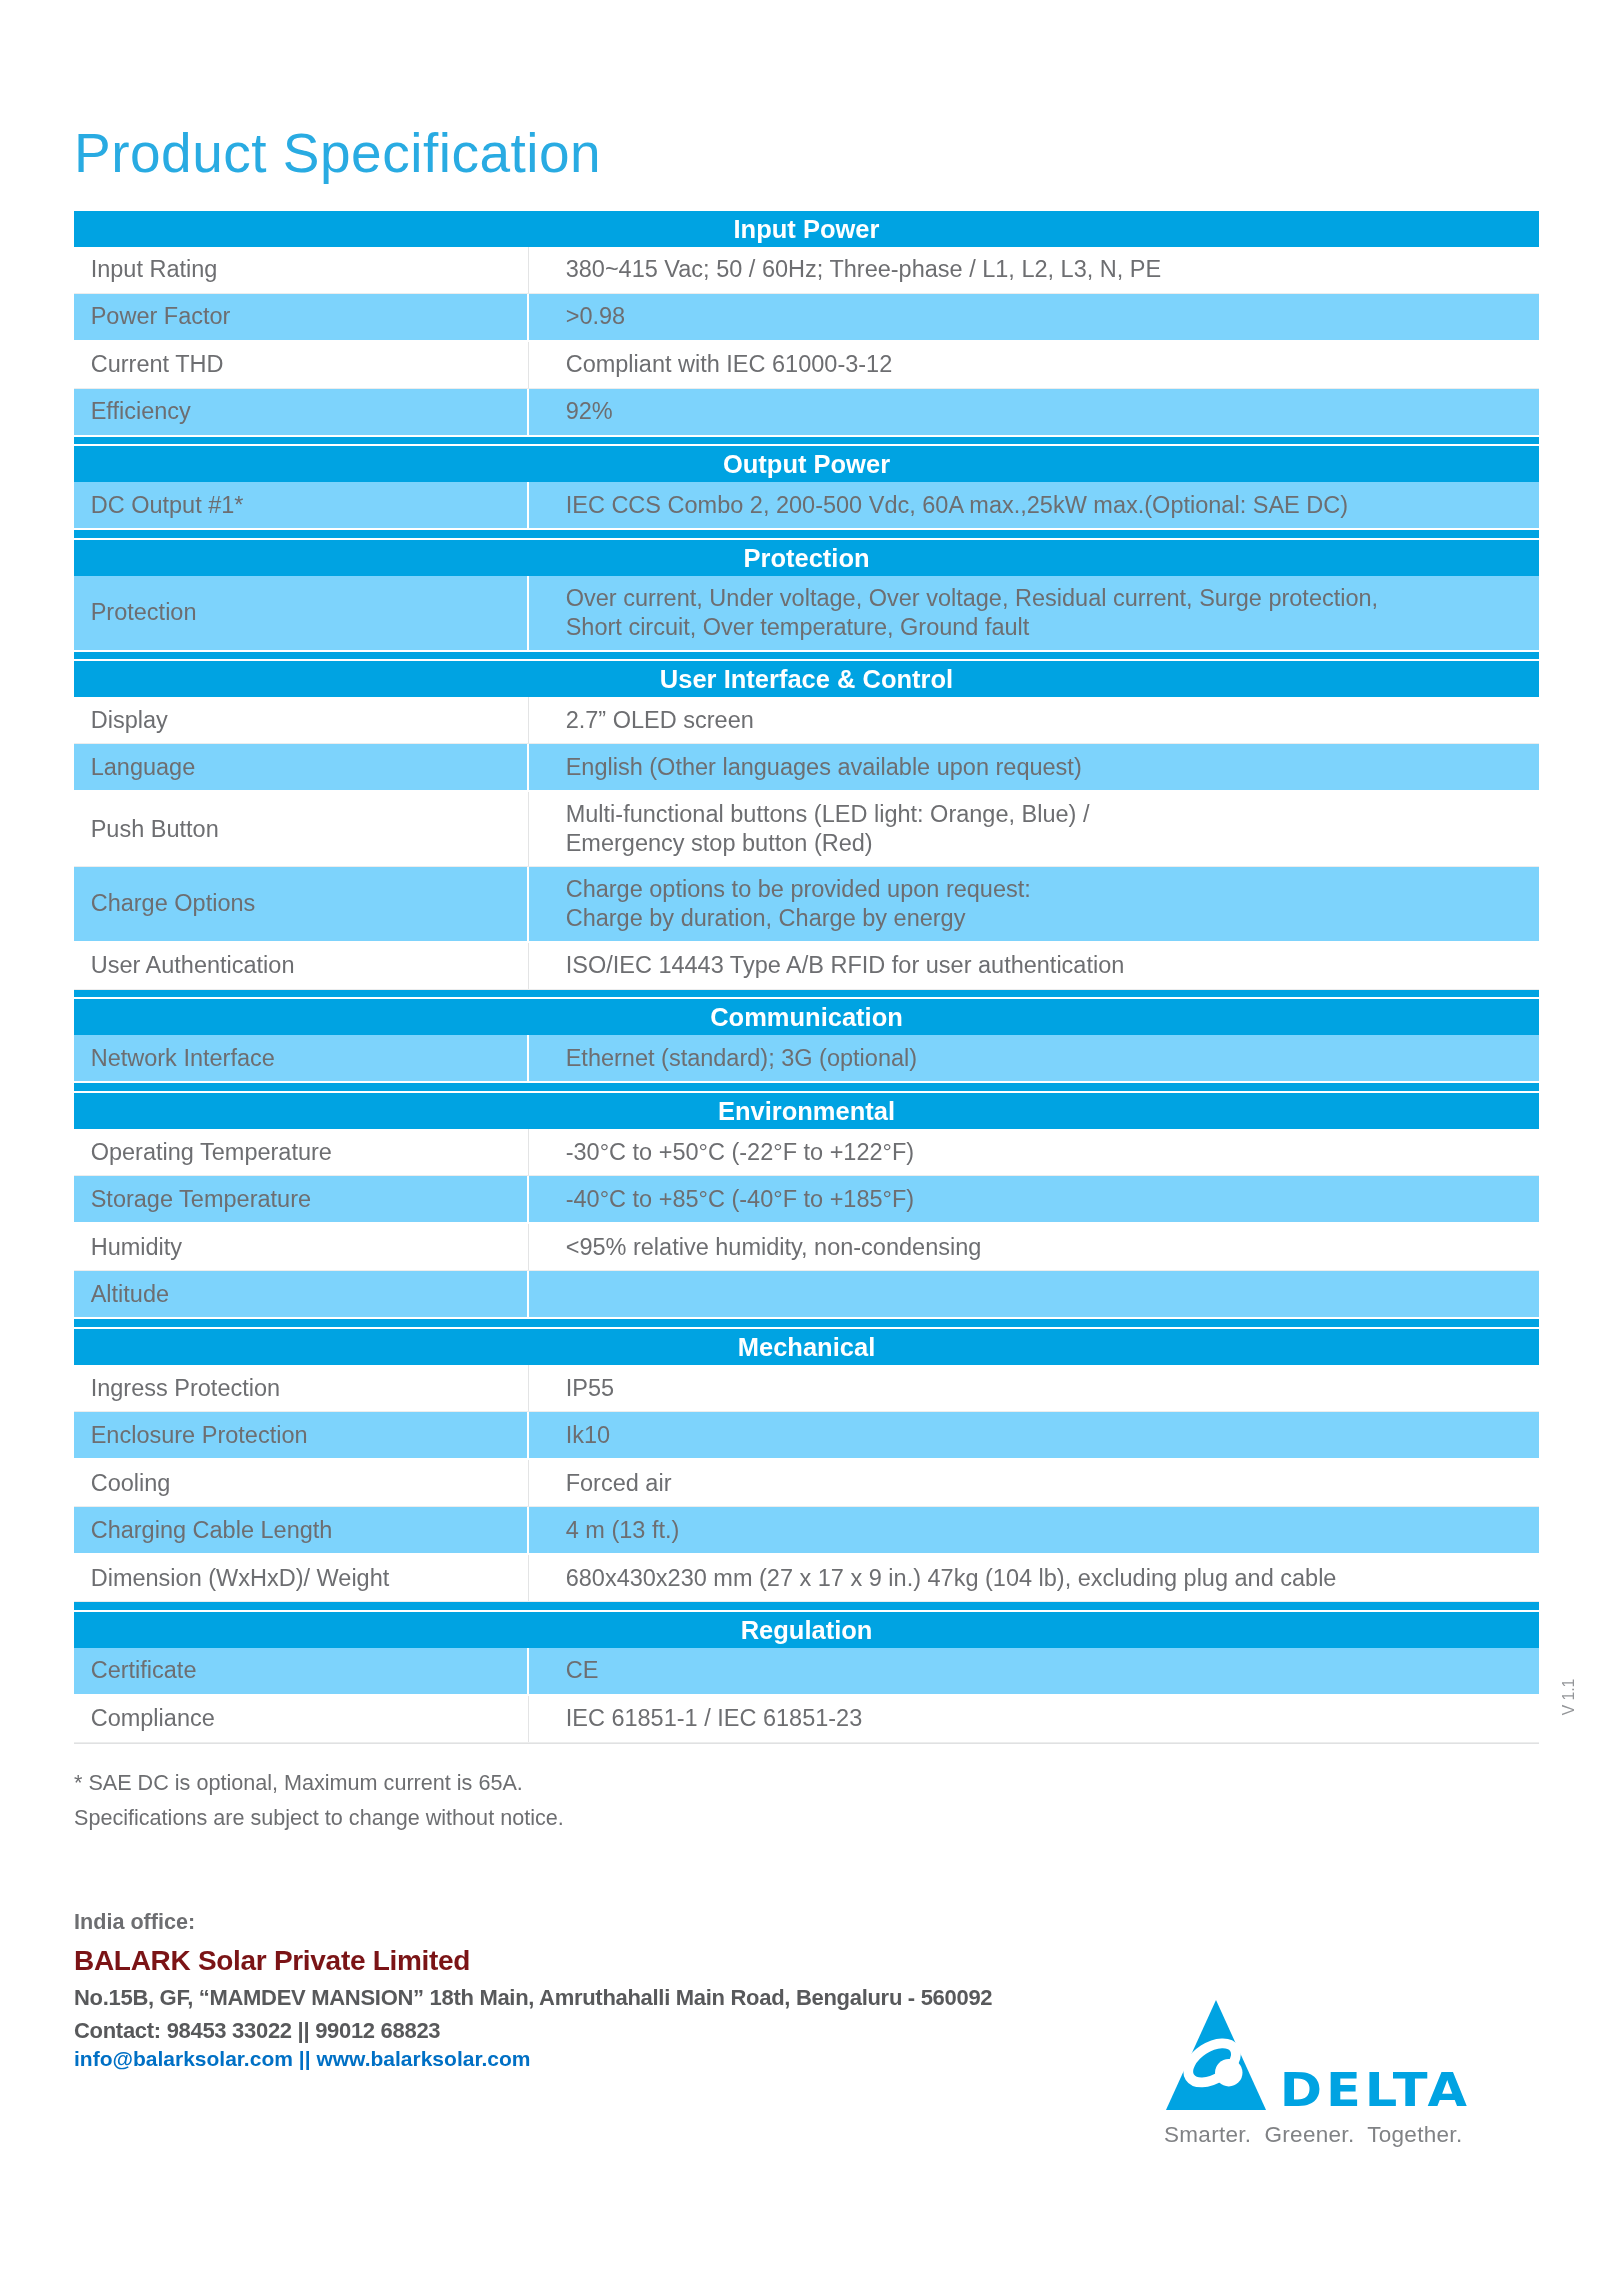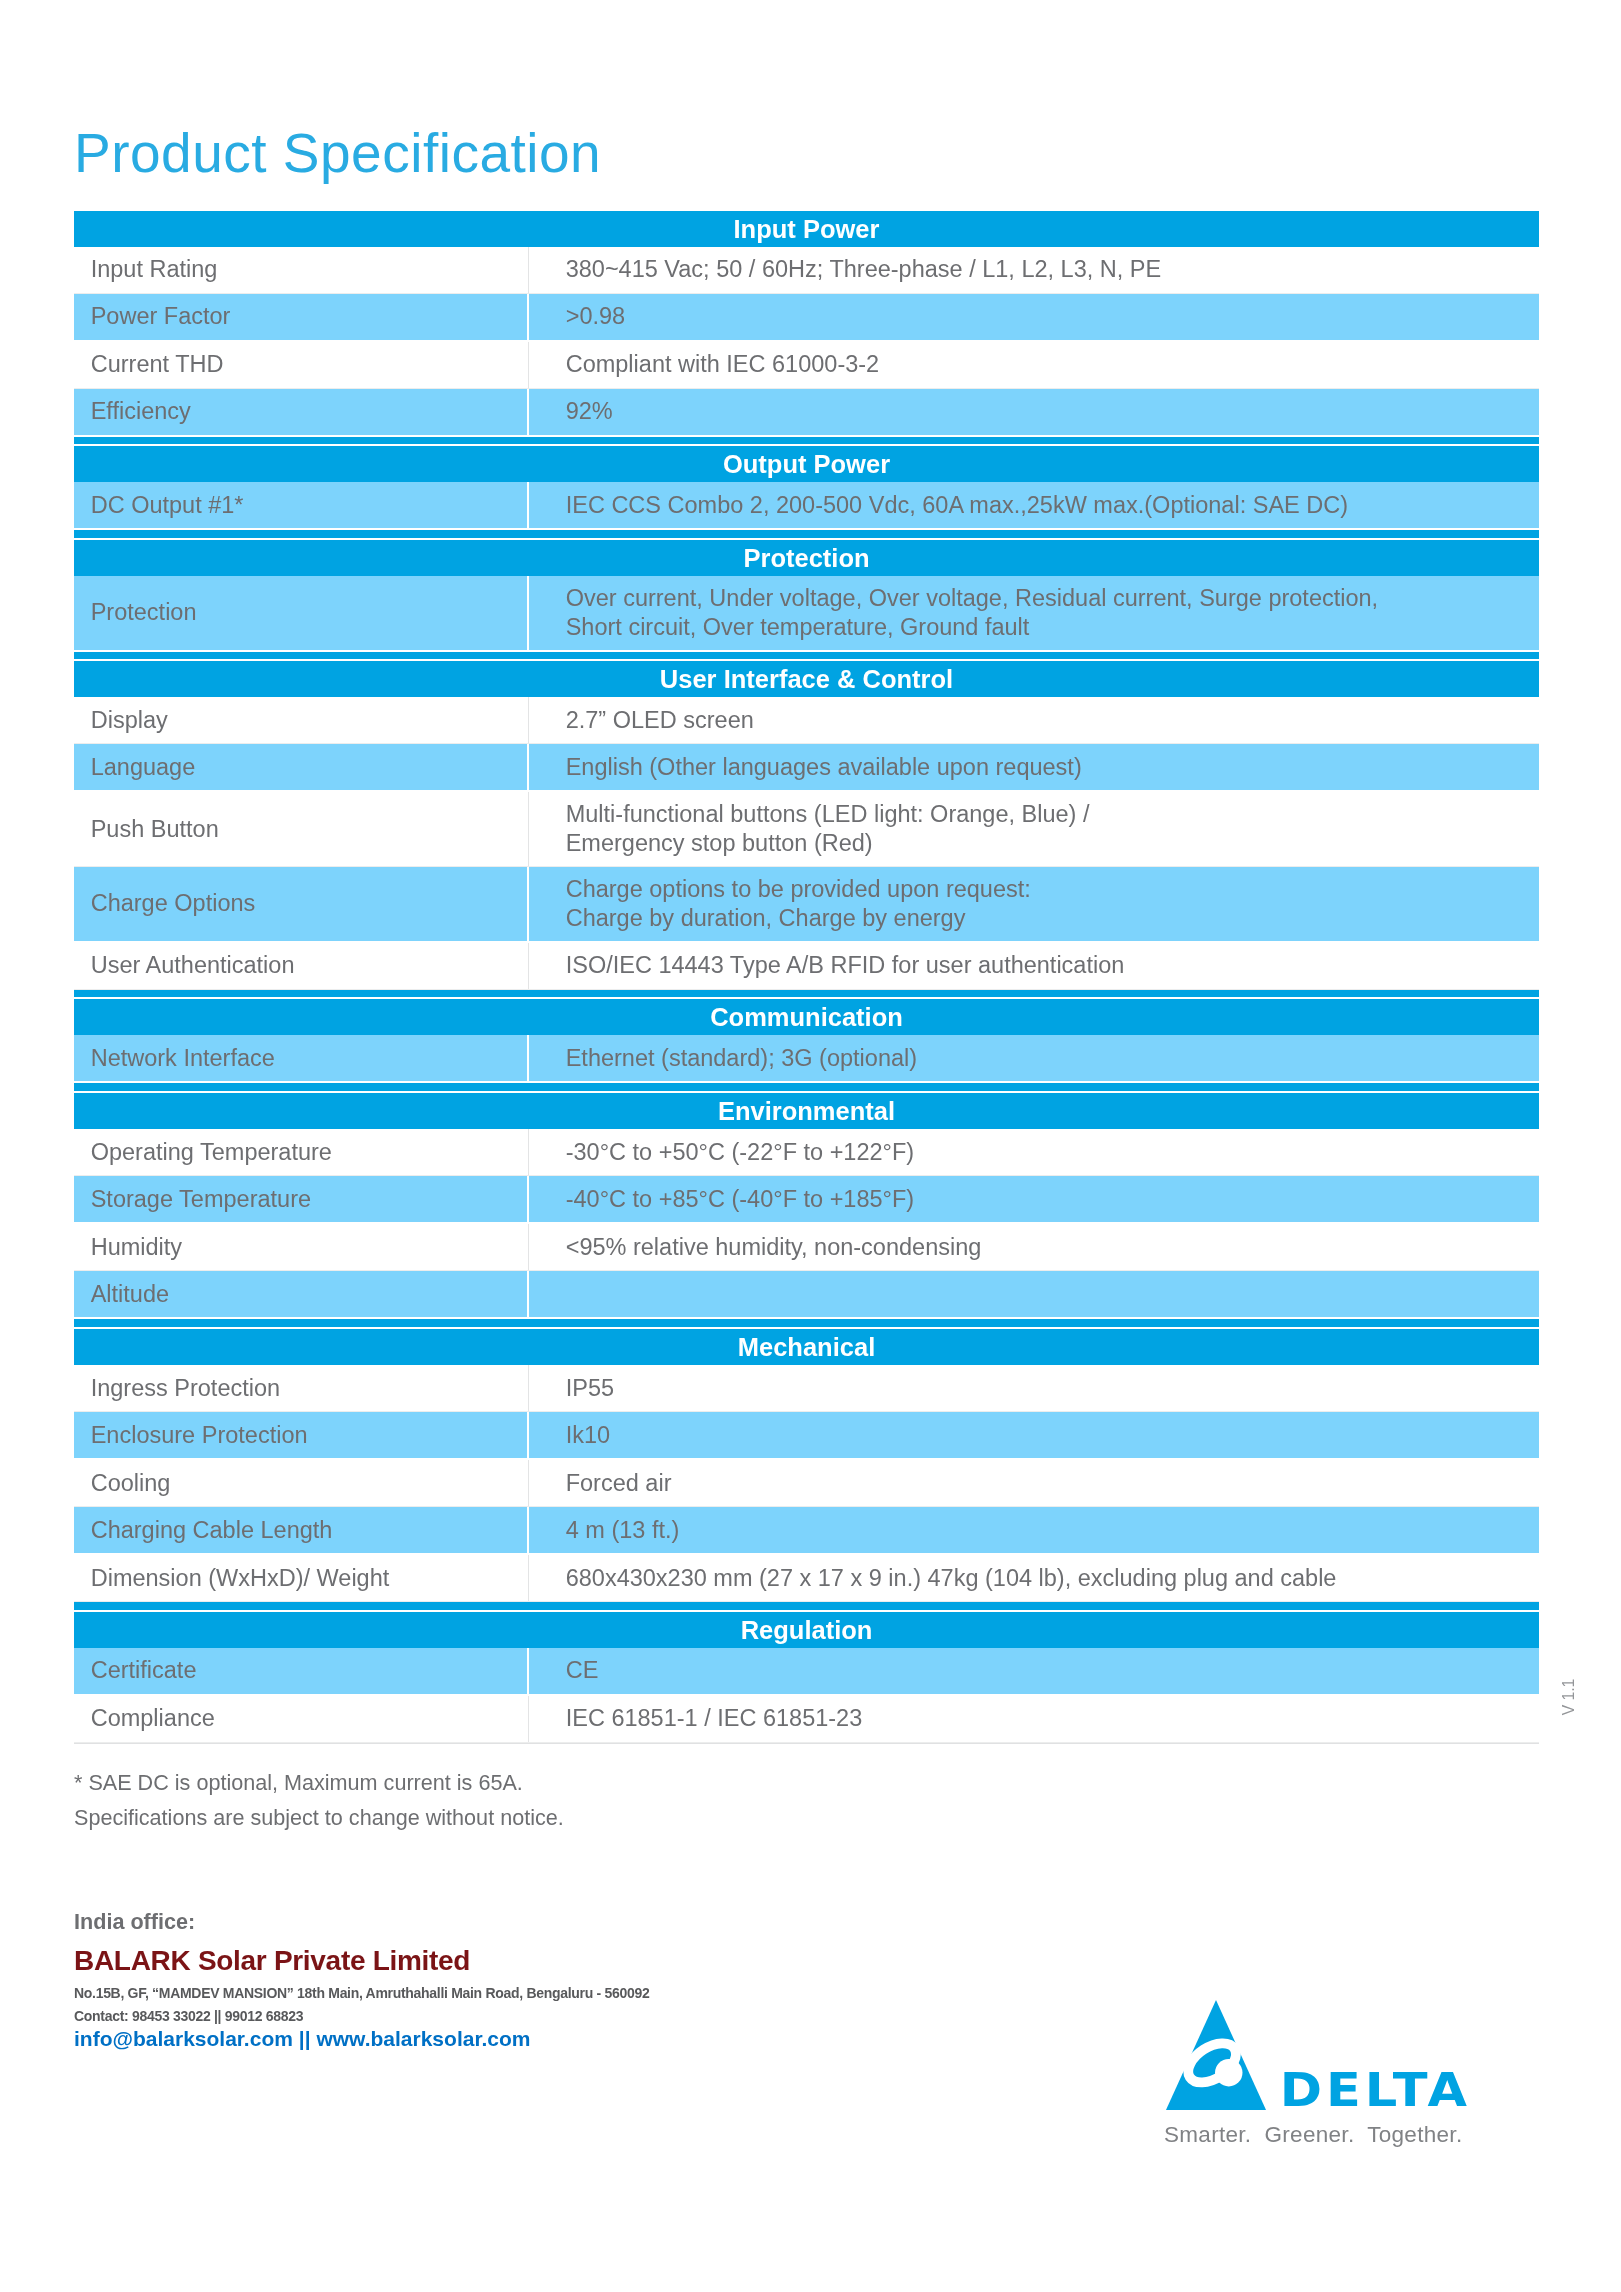--- a/index.html
+++ b/index.html
@@ -75,21 +75,21 @@
   
   .footer {
     position: absolute;
     left: 74px;
     top: 1909px;
     width: 980px;
   }
   .office-label { font-size: 21.6px; font-weight: bold; color: #6d6e71; }
   .company-name { margin-top: 9.8px; font-size: 28px; font-weight: bold; color: #7b1416; letter-spacing: -0.3px; }
   .address-line, .contact-line {
-    margin-top: 7.8px; font-size: 14px; font-weight: bold; color: #58595b; letter-spacing: -0.3px;
+    margin-top: 7.8px; font-size: 22px; font-weight: bold; color: #58595b; letter-spacing: -0.3px;
   }
   .links-line { margin-top: 3px; font-size: 21px; font-weight: bold; color: #0070c5; }
   .links-line .sep { color: #0070c5; padding: 0 5.9px; }
   
   .delta-logo {
     position: absolute;
     left: 1164px;
     top: 1998px;
     width: 378px;
   }
@@ -137,21 +137,21 @@
         <div class="row white">
           <div class="cell label">Input Rating</div>
           <div class="cell value">380~415 Vac; 50 / 60Hz; Three-phase / L1, L2, L3, N, PE</div>
         </div>
         <div class="row gray">
           <div class="cell label">Power Factor</div>
           <div class="cell value">&gt;0.98</div>
         </div>
         <div class="row white">
           <div class="cell label">Current THD</div>
-          <div class="cell value">Compliant with IEC 61000-3-2</div>
+          <div class="cell value">Compliant with IEC 61000-3-12</div>
         </div>
         <div class="row gray">
           <div class="cell label">Efficiency</div>
           <div class="cell value">92%</div>
         </div>
       </div>
       <div class="section">
         <div class="section-strip"></div>
         <div class="header-band">Output Power</div>
         <div class="row gray">

